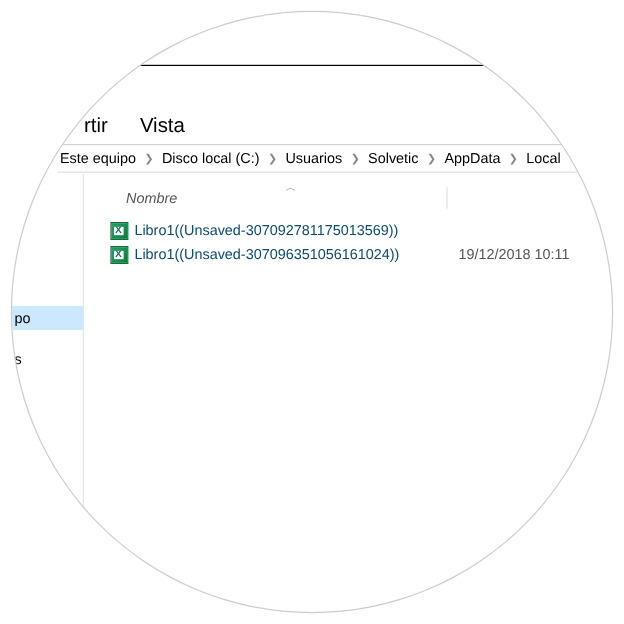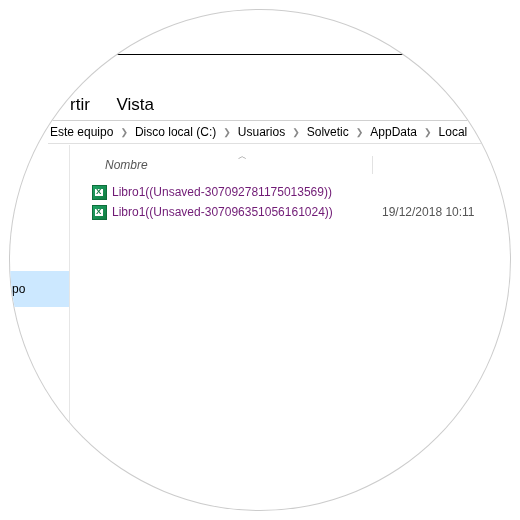--- a/index.html
+++ b/index.html
@@ -36,28 +36,28 @@
       background: linear-gradient(135deg, #21a366 0%, #107c41 100%);
       border: 1px solid #0d6e3a;
     }
     .icon-xl::before {
       content: ""; position: absolute; left: 2px; top: 3px; width: 8px; height: 7px;
       background: #fff;
     }
     .icon-xl::after {
       content: "X"; position: absolute; left: 3px; top: 1px; font-size: 8px; font-weight: bold; color: #107c41;
     }
-    .fname { position: absolute; left: 42px; color: #701a75; white-space: nowrap; }
+    .fname { position: absolute; left: 42px; color: #0c4a6e; white-space: nowrap; }
     .fdate { position: absolute; left: 312px; color: #555; white-space: nowrap; }
     .ftype { position: absolute; left: 438px; color: #555; white-space: nowrap; }
     .side {
       position: absolute; top: 135px; left: 0; width: 60px; bottom: 0;
       border-right: 1px solid #e6e6e6; font-size: 12px;
     }
-    .side-item { height: 36px; display: flex; align-items: center; padding-left: 2px; text-align: center; }
+    .side-item { height: 20px; display: flex; align-items: center; padding-left: 2px; text-align: center; }
     .side-sel { background: #cce8ff; }
     .side-spacer { height: 75px; }
   </style>
 </head>
 <body>
 
 <div class="circle-mask">
   <div class="content">
     <div class="top-line"></div>
 

